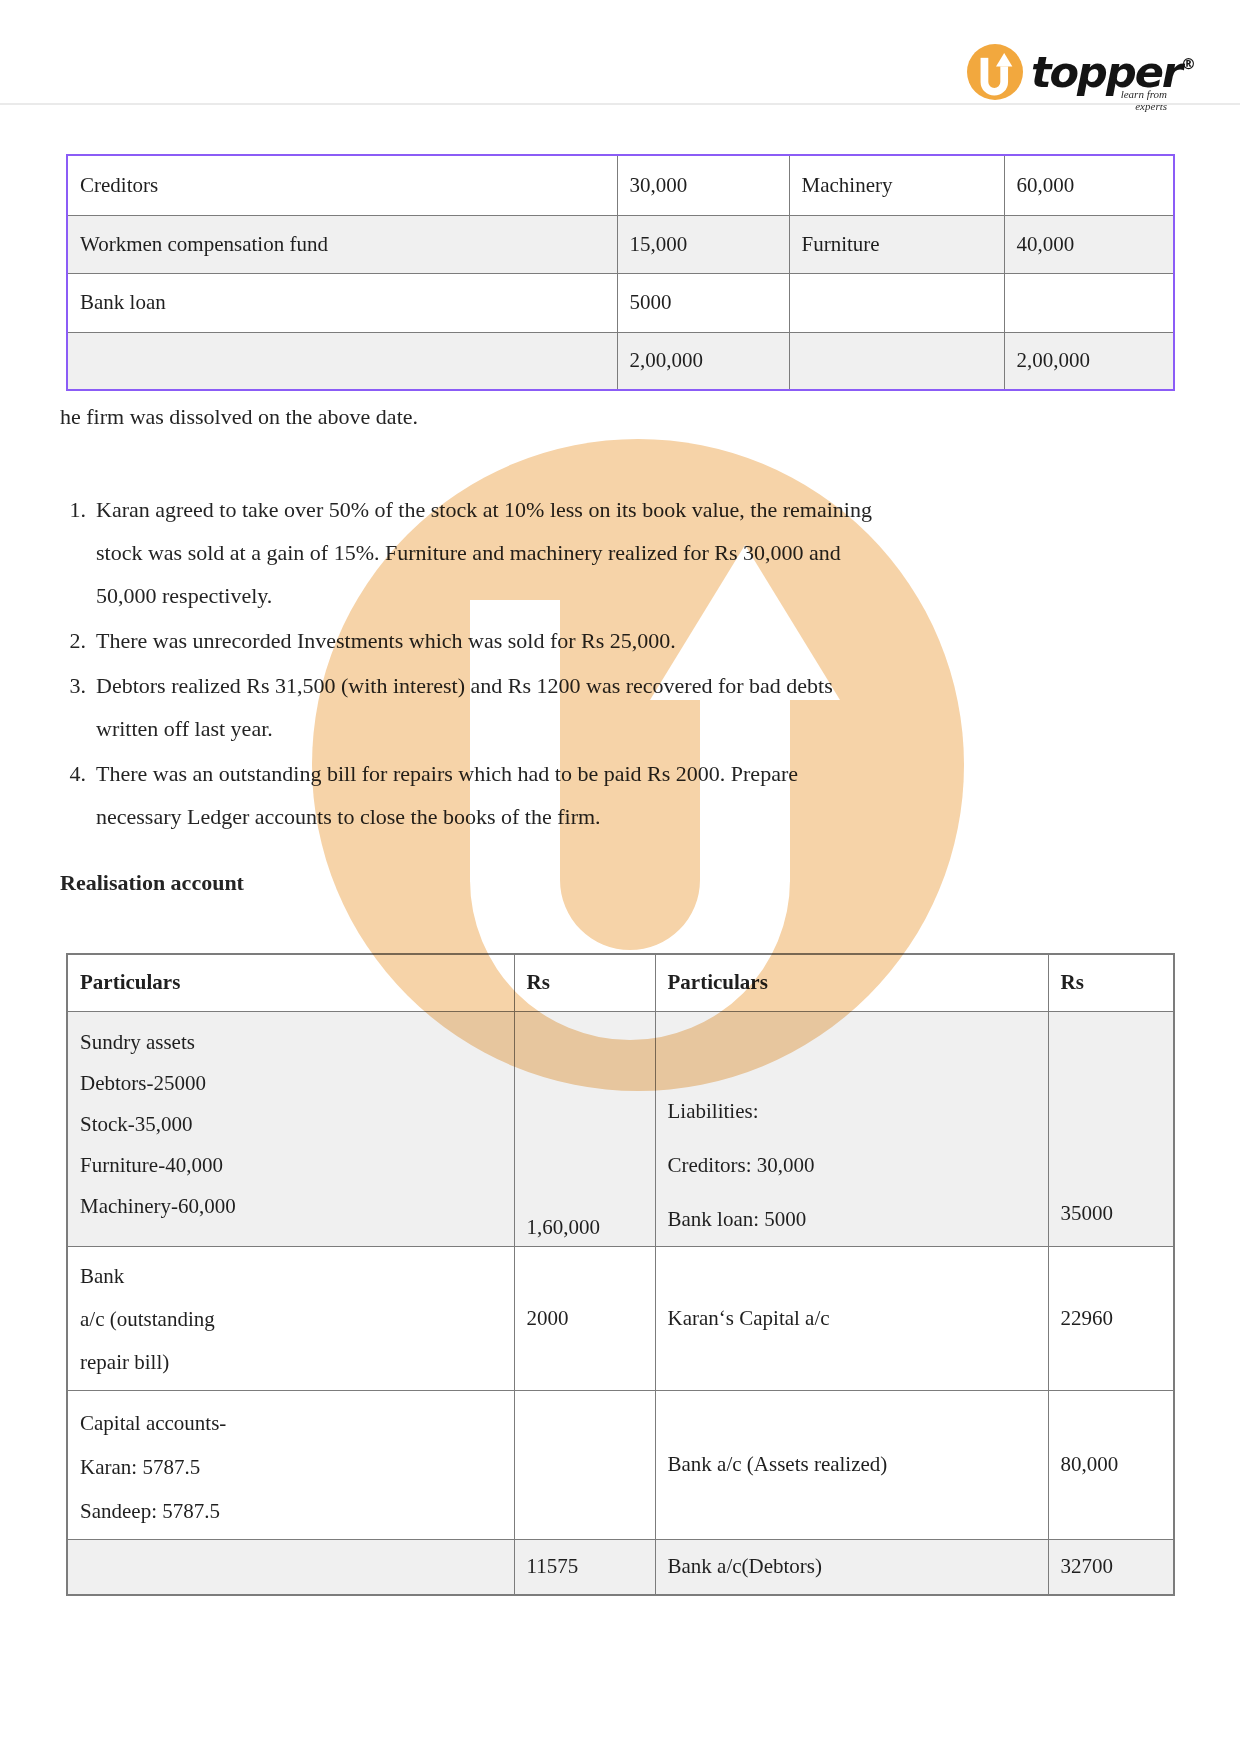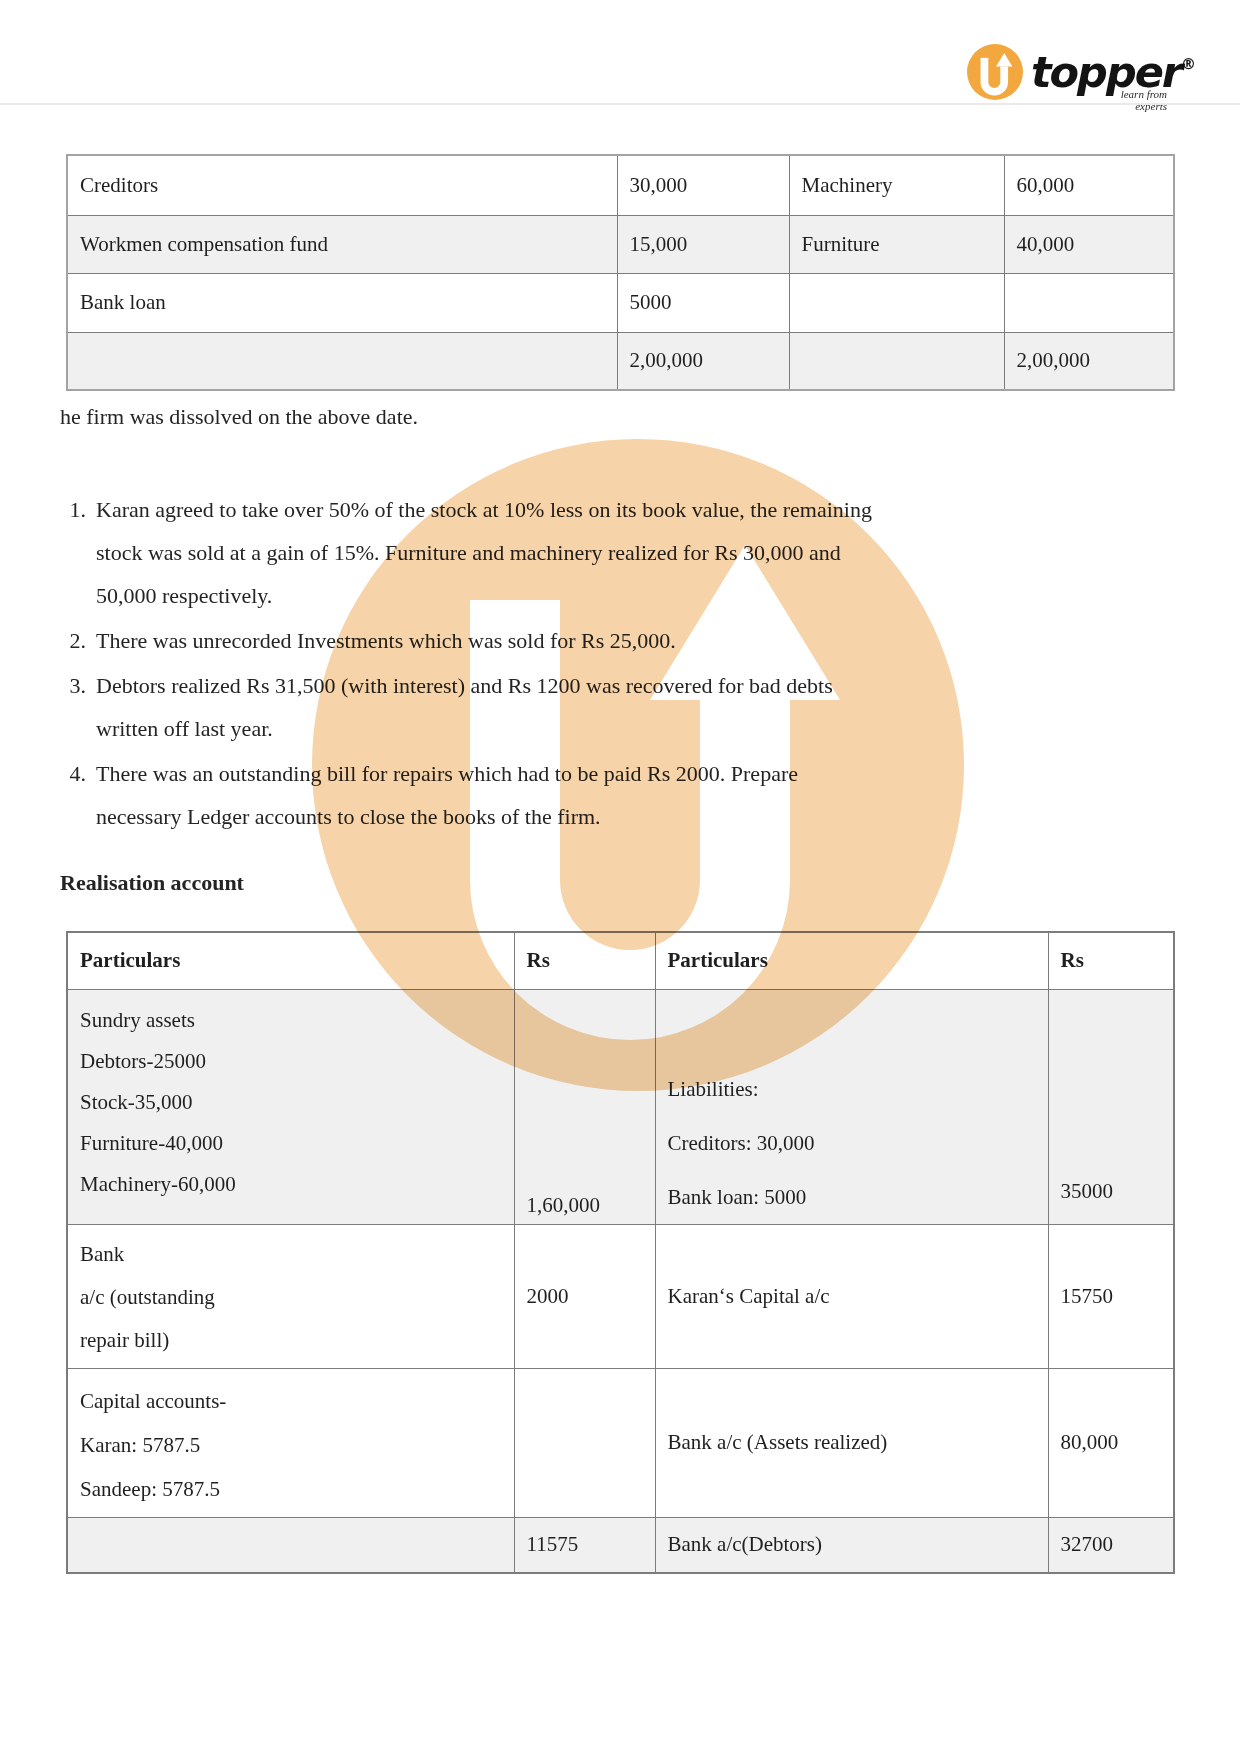--- a/index.html
+++ b/index.html
@@ -14,22 +14,22 @@
   .reg{font-size:15px;font-weight:bold;vertical-align:18px;letter-spacing:0;}
   .tagline{position:absolute;left:1097px;top:88px;width:70px;font-style:italic;font-size:11px;
            color:#2a2a2a;text-align:right;font-family:"Liberation Serif",serif;}
   .divider{position:absolute;top:103px;left:0;width:1240px;border-top:2px solid #eaeaea;height:0;}
 
   
   table{border-collapse:collapse;table-layout:fixed;position:absolute;left:66px;}
   td{border:1px solid #7c7c7c;font-size:21px;color:#1f1f1f;padding:0 8px 0 12px;
      vertical-align:middle;overflow:hidden;}
   .gray td{background:#f0f0f0;}
-  .t1{top:154px;width:1107px;border:2px solid #a3a3a3;}
-  .t2{top:931px;width:1107px;border:2px solid #7c7c7c;}
+  .t1{top:154px;width:1107px;border:2px solid #8b5cf6;}
+  .t2{top:953px;width:1107px;border:2px solid #7c7c7c;}
   .t2 .hdr td{font-weight:bold;background:#fff;}
   .vt{vertical-align:top;}
   .vb{vertical-align:bottom;}
   .r1-left{padding-top:10px;line-height:41px;}
   .r1-right{padding-top:72px;line-height:54px;}
   .r1-lamt{padding-bottom:6px;}
   .r1-ramt{padding-bottom:20px;}
   .r2-left{padding-top:8px;line-height:43px;}
   .r4-left{padding-top:10px;line-height:44px;}
 
@@ -165,21 +165,21 @@
       <td class="vb r1-ramt">35000</td>
     </tr>
     <tr style="height:144px">
       <td class="vt r2-left">
         <div>Bank</div>
         <div>a/c (outstanding</div>
         <div>repair bill)</div>
       </td>
       <td>2000</td>
       <td>Karan‘s Capital a/c</td>
-      <td>15750</td>
+      <td>22960</td>
     </tr>
     <tr style="height:149px">
       <td class="vt r4-left">
         <div>Capital accounts-</div>
         <div>Karan: 5787.5</div>
         <div>Sandeep: 5787.5</div>
       </td>
       <td></td>
       <td>Bank a/c (Assets realized)</td>
       <td>80,000</td>

